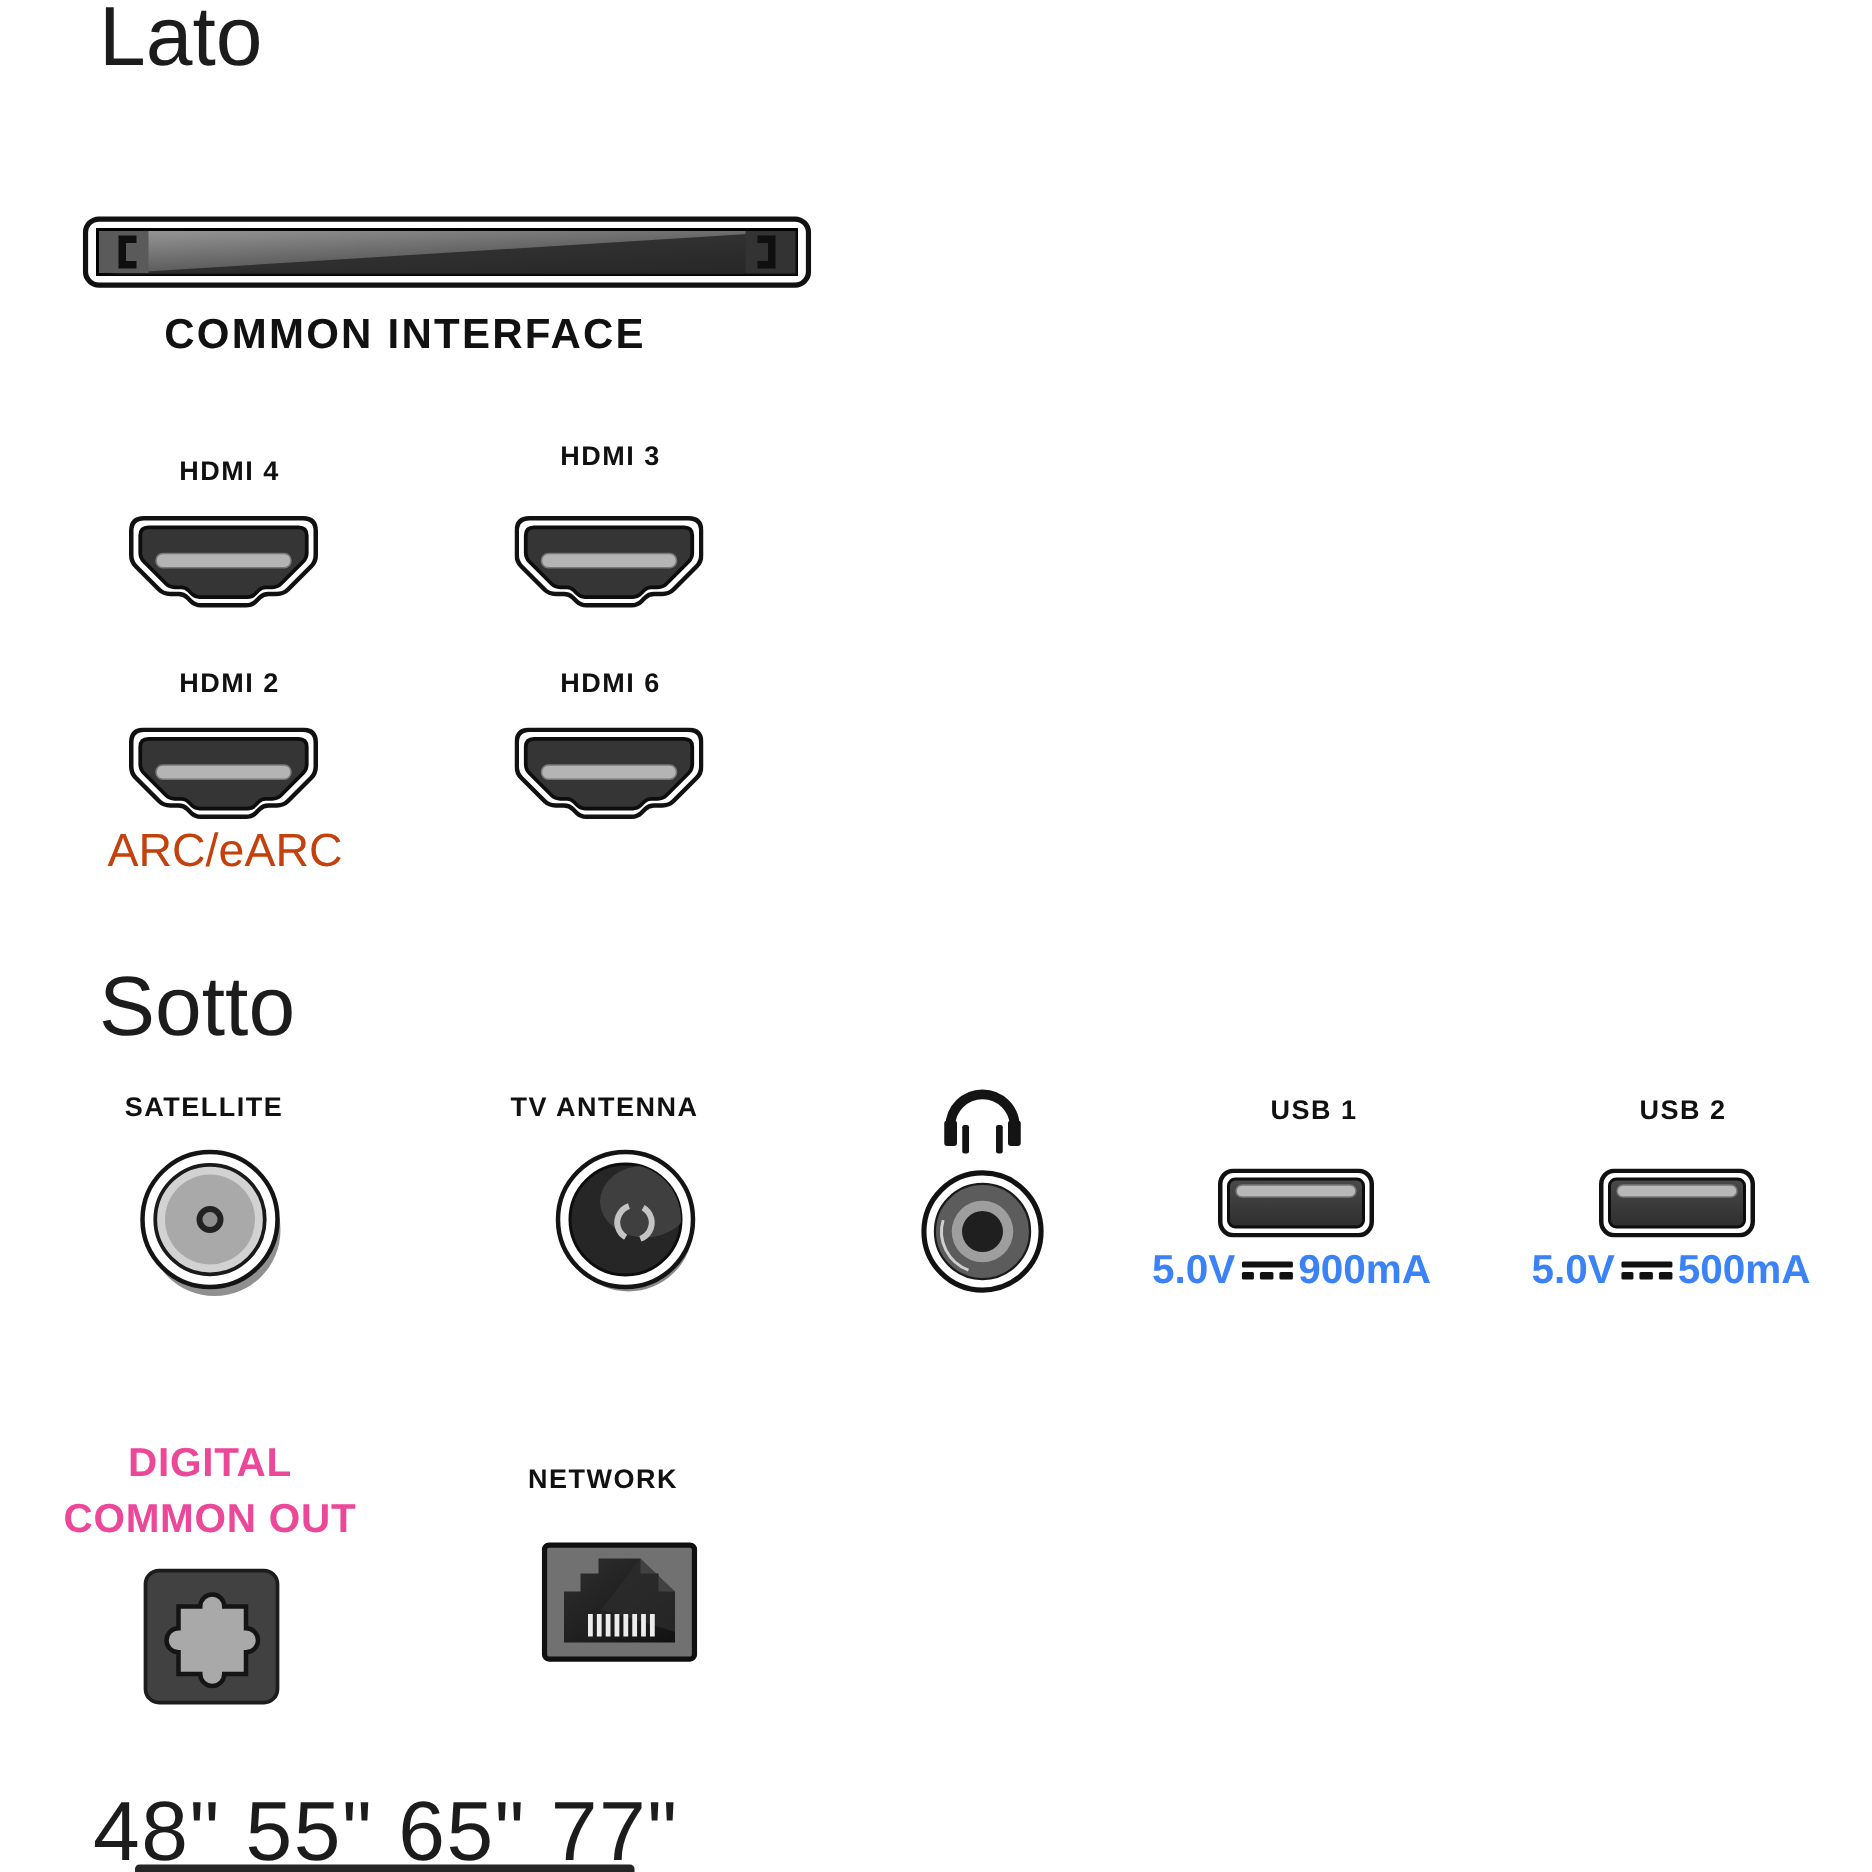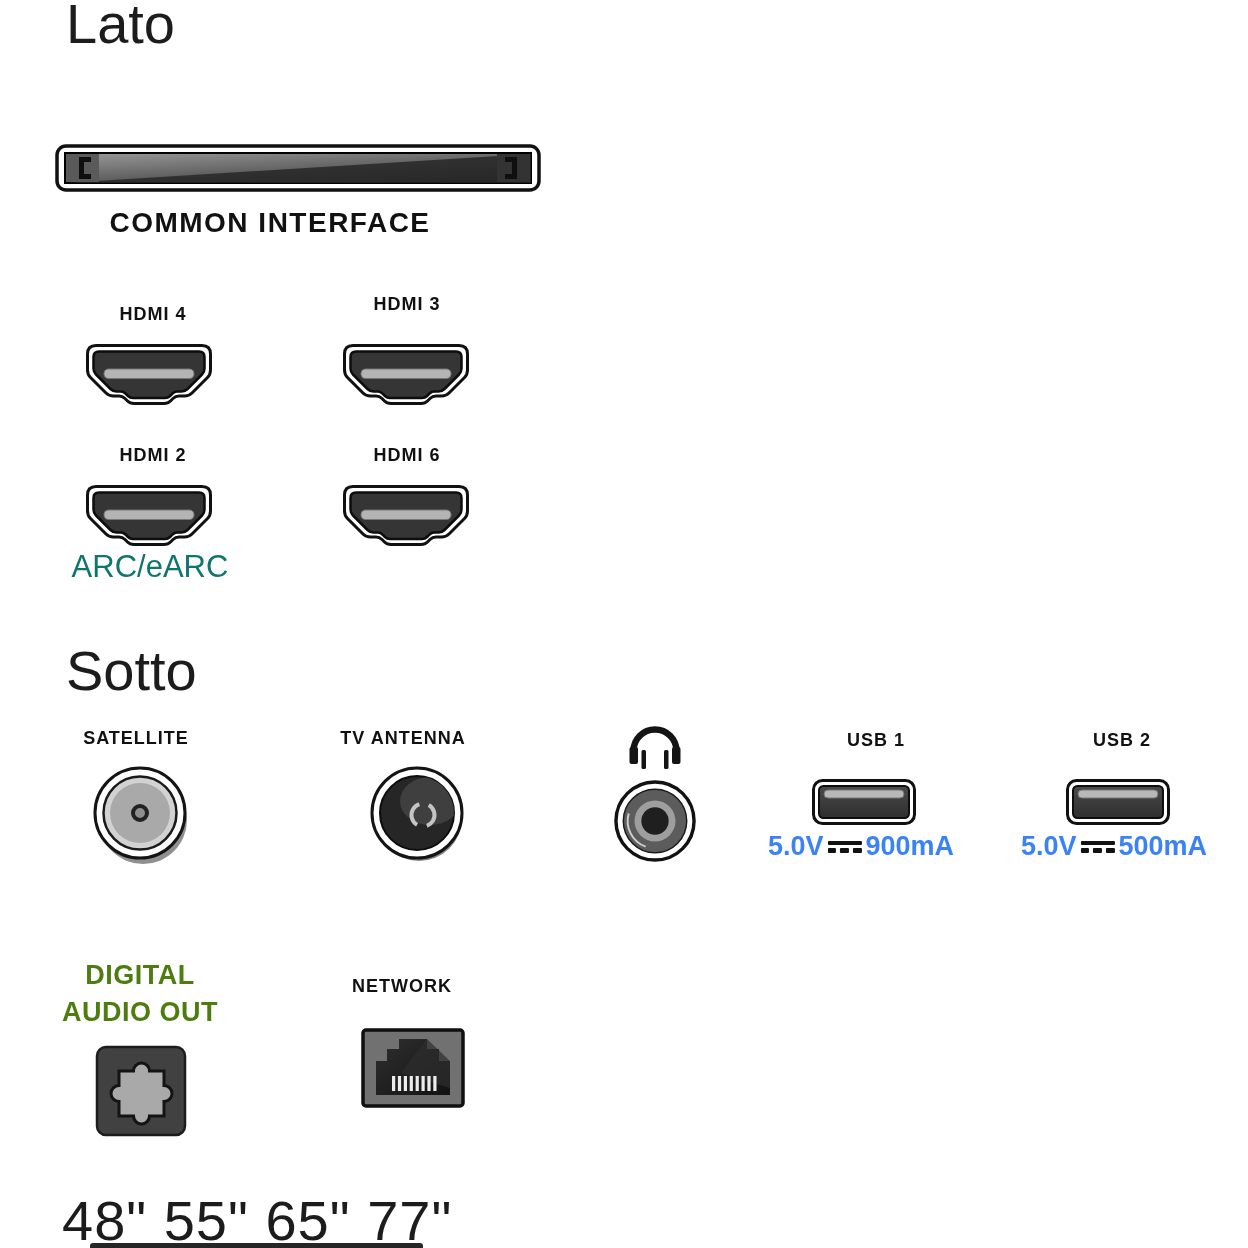--- a/index.html
+++ b/index.html
@@ -3,23 +3,23 @@
 <meta charset="utf-8">
 <style>
   html,body{margin:0;padding:0;background:#fff;}
   body{width:1248px;height:1248px;position:relative;overflow:hidden;
        font-family:"Liberation Sans", sans-serif;color:#1a1a1a;}
   .abs{position:absolute;}
   .cx{position:absolute;transform:translateX(-50%);white-space:nowrap;}
   .section-title{font-size:56px;font-weight:300;line-height:1;color:#1c1c1c;letter-spacing:0;}
   .port-label{font-size:18px;font-weight:700;line-height:1;letter-spacing:1px;color:#111;}
   .ci-label{font-size:28px;font-weight:700;letter-spacing:1.5px;color:#111;line-height:1;}
-  .sub-label{font-size:31px;font-weight:400;color:#0f766e;line-height:1;}
+  .sub-label{font-size:31px;font-weight:400;color:#c2410c;line-height:1;}
   .rating{font-size:27px;font-weight:700;color:#3b82f6;display:flex;align-items:center;line-height:1;}
-  .dao-label{font-size:27px;font-weight:700;line-height:37px;text-align:center;color:#4d7c0f;letter-spacing:0.5px;}
+  .dao-label{font-size:27px;font-weight:700;line-height:37px;text-align:center;color:#ec4899;letter-spacing:0.5px;}
   .sizes{font-size:56px;font-weight:400;letter-spacing:1px;color:#1c1c1c;line-height:1;}
   
   .dc{display:inline-flex;flex-direction:column;gap:3px;width:34px;margin:0 4px;}
   .dc-top{height:4.5px;background:#111;border-radius:1px;}
   .dc-dashes{display:flex;justify-content:space-between;}
   .dc-dashes i{width:8.5px;height:4.5px;background:#111;border-radius:1px;}
   .bottom-crop-bar{background:#262626;border-radius:3px 3px 0 0;}
   svg{display:block;}
 </style>
 </head>
@@ -182,21 +182,21 @@
           <i></i>
           <i></i>
         </span>
       </span>
     <span>500mA</span>
   </div>
 </div>
 
 <div class="cx dao-label" style="left:140px;top:957px;">
   <div>DIGITAL</div>
-  <div>AUDIO OUT</div>
+  <div>COMMON OUT</div>
 </div>
 <div class="abs" style="left:95px;top:1045px;">
   <svg width="92" height="92" viewBox="0 0 92 92">
     <rect x="2" y="2" width="88" height="88" rx="9" fill="#414141" stroke="#1c1c1c" stroke-width="2.5"></rect>
     <path d="M 24 26 L 38.5 26 A 8 8 0 0 1 54.5 26 L 69 26 L 69 40.5 A 8 8 0 0 1 69 56.5 L 69 71 L 54.5 71 A 8 8 0 0 1 38.5 71 L 24 71 L 24 56.5 A 8 8 0 0 1 24 40.5 Z" fill="#a9a9a9" stroke="#141414" stroke-width="3"></path>
   </svg>
 </div>
 
 <div class="cx port-label" style="left:402px;top:977px;">NETWORK</div>
 <div class="abs" style="left:361px;top:1028px;">

